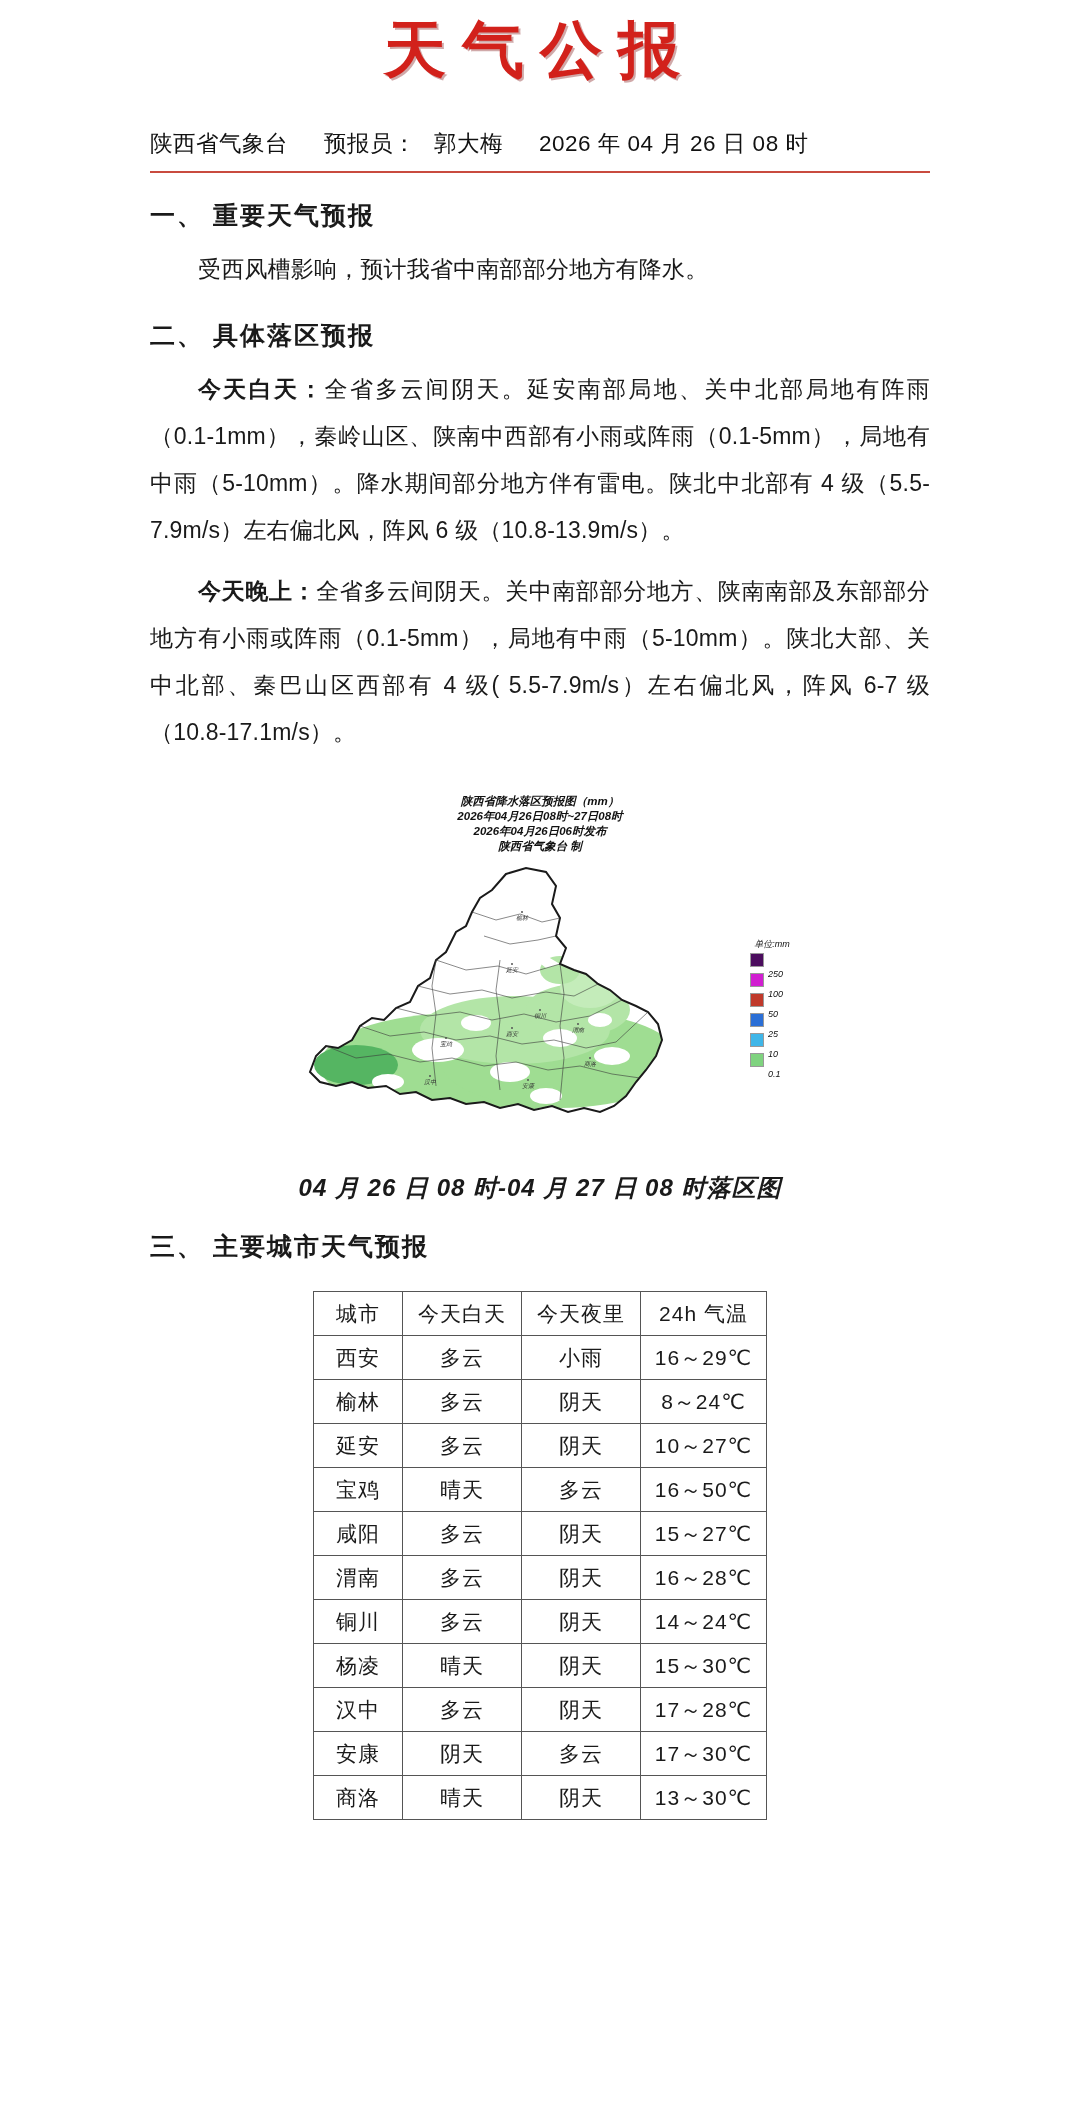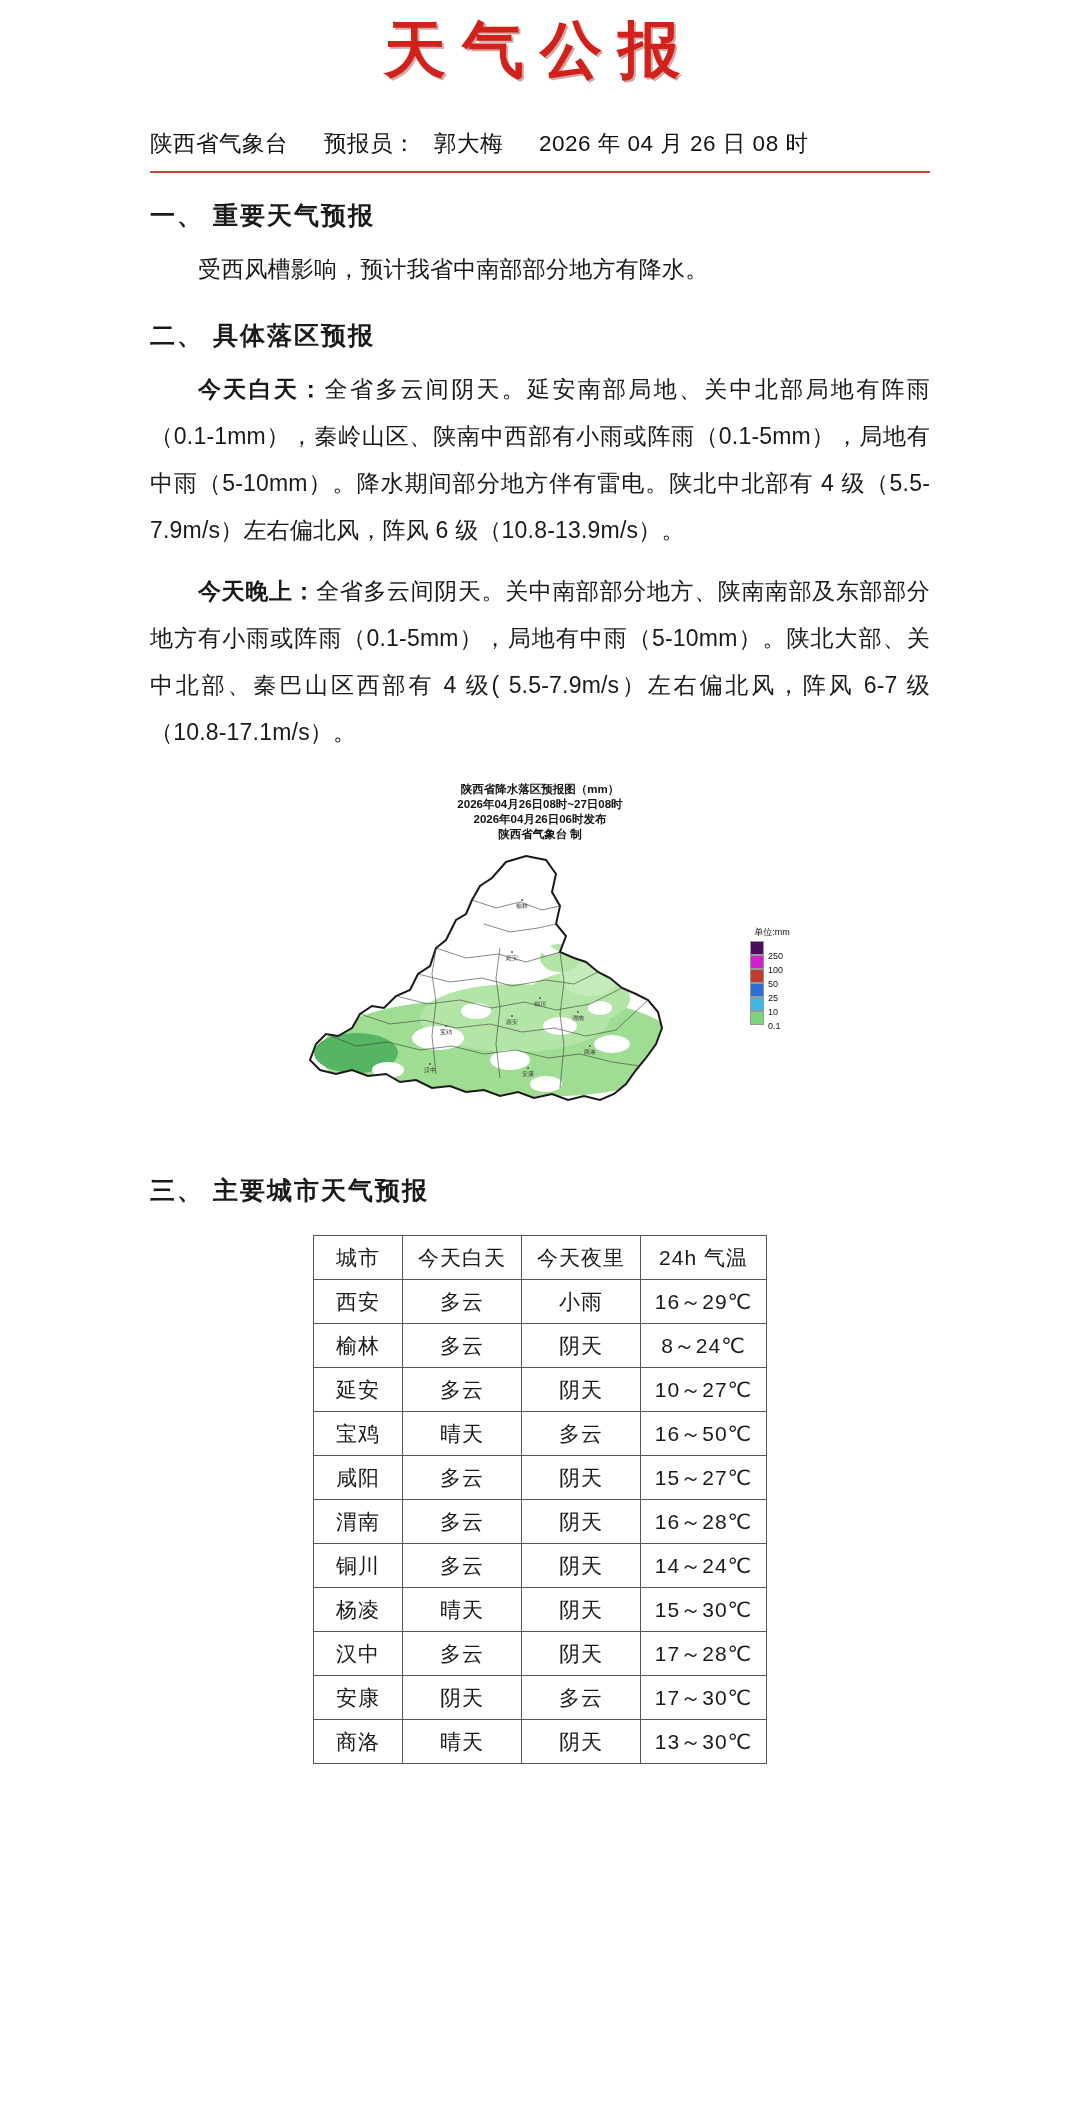--- a/index.html
+++ b/index.html
@@ -58,23 +58,24 @@
     margin: 14px 150px 0 150px;
     text-indent: 48px;
     text-align: justify;
     text-justify: inter-ideograph;
     letter-spacing: 0.2px;
   }
   .para b { font-weight: bold; }
 
   
   .map-block {
-    margin: 26px auto 0 auto;
+    margin: 38px auto 0 auto;
     width: 560px;
     position: relative;
+    font-style: italic;
   }
   .map-titles {
     text-align: center;
     font-size: 11.5px;
     line-height: 15px;
     color: #111;
     font-weight: bold;
   }
   .map-titles div { white-space: nowrap; }
   .map-figure {
@@ -91,21 +92,21 @@
     top: 78px;
     width: 52px;
   }
   .legend-unit {
     font-size: 9px;
     text-align: center;
     margin-bottom: 2px;
     color: #111;
   }
   .legend-bars { position: relative; width: 14px; margin-left: 4px; }
-  .legend-row { height: 14px; position: relative; }
+  .legend-row { height: 20px; position: relative; }
   .legend-sw { width: 14px; height: 14px; border: 0.5px solid #999; box-sizing: border-box; }
   .legend-lbl {
     position: absolute;
     left: 18px;
     bottom: -6px;
     font-size: 9px;
     white-space: nowrap;
     color: #111;
   }
 
@@ -279,20 +280,21 @@
           <div class="legend-lbl">10</div>
         </div>
         <div class="legend-row">
           <div class="legend-sw" style="background:#7fd37f"></div>
           <div class="legend-lbl">0.1</div>
         </div>
       </div>
     </div>
   </div>
 
+  <div class="map-caption">04 月 26 日 08 时-04 月 27 日 08 时落区图</div>
 </div>
 
 <div class="section-h">三、 主要城市天气预报</div>
 
 <div class="table-wrap">
   <table class="city-table">
     <tbody id="city-table-body">
         <tr class="head">
           <td class="c-city">城市</td>
           <td class="c-day">今天白天</td>

